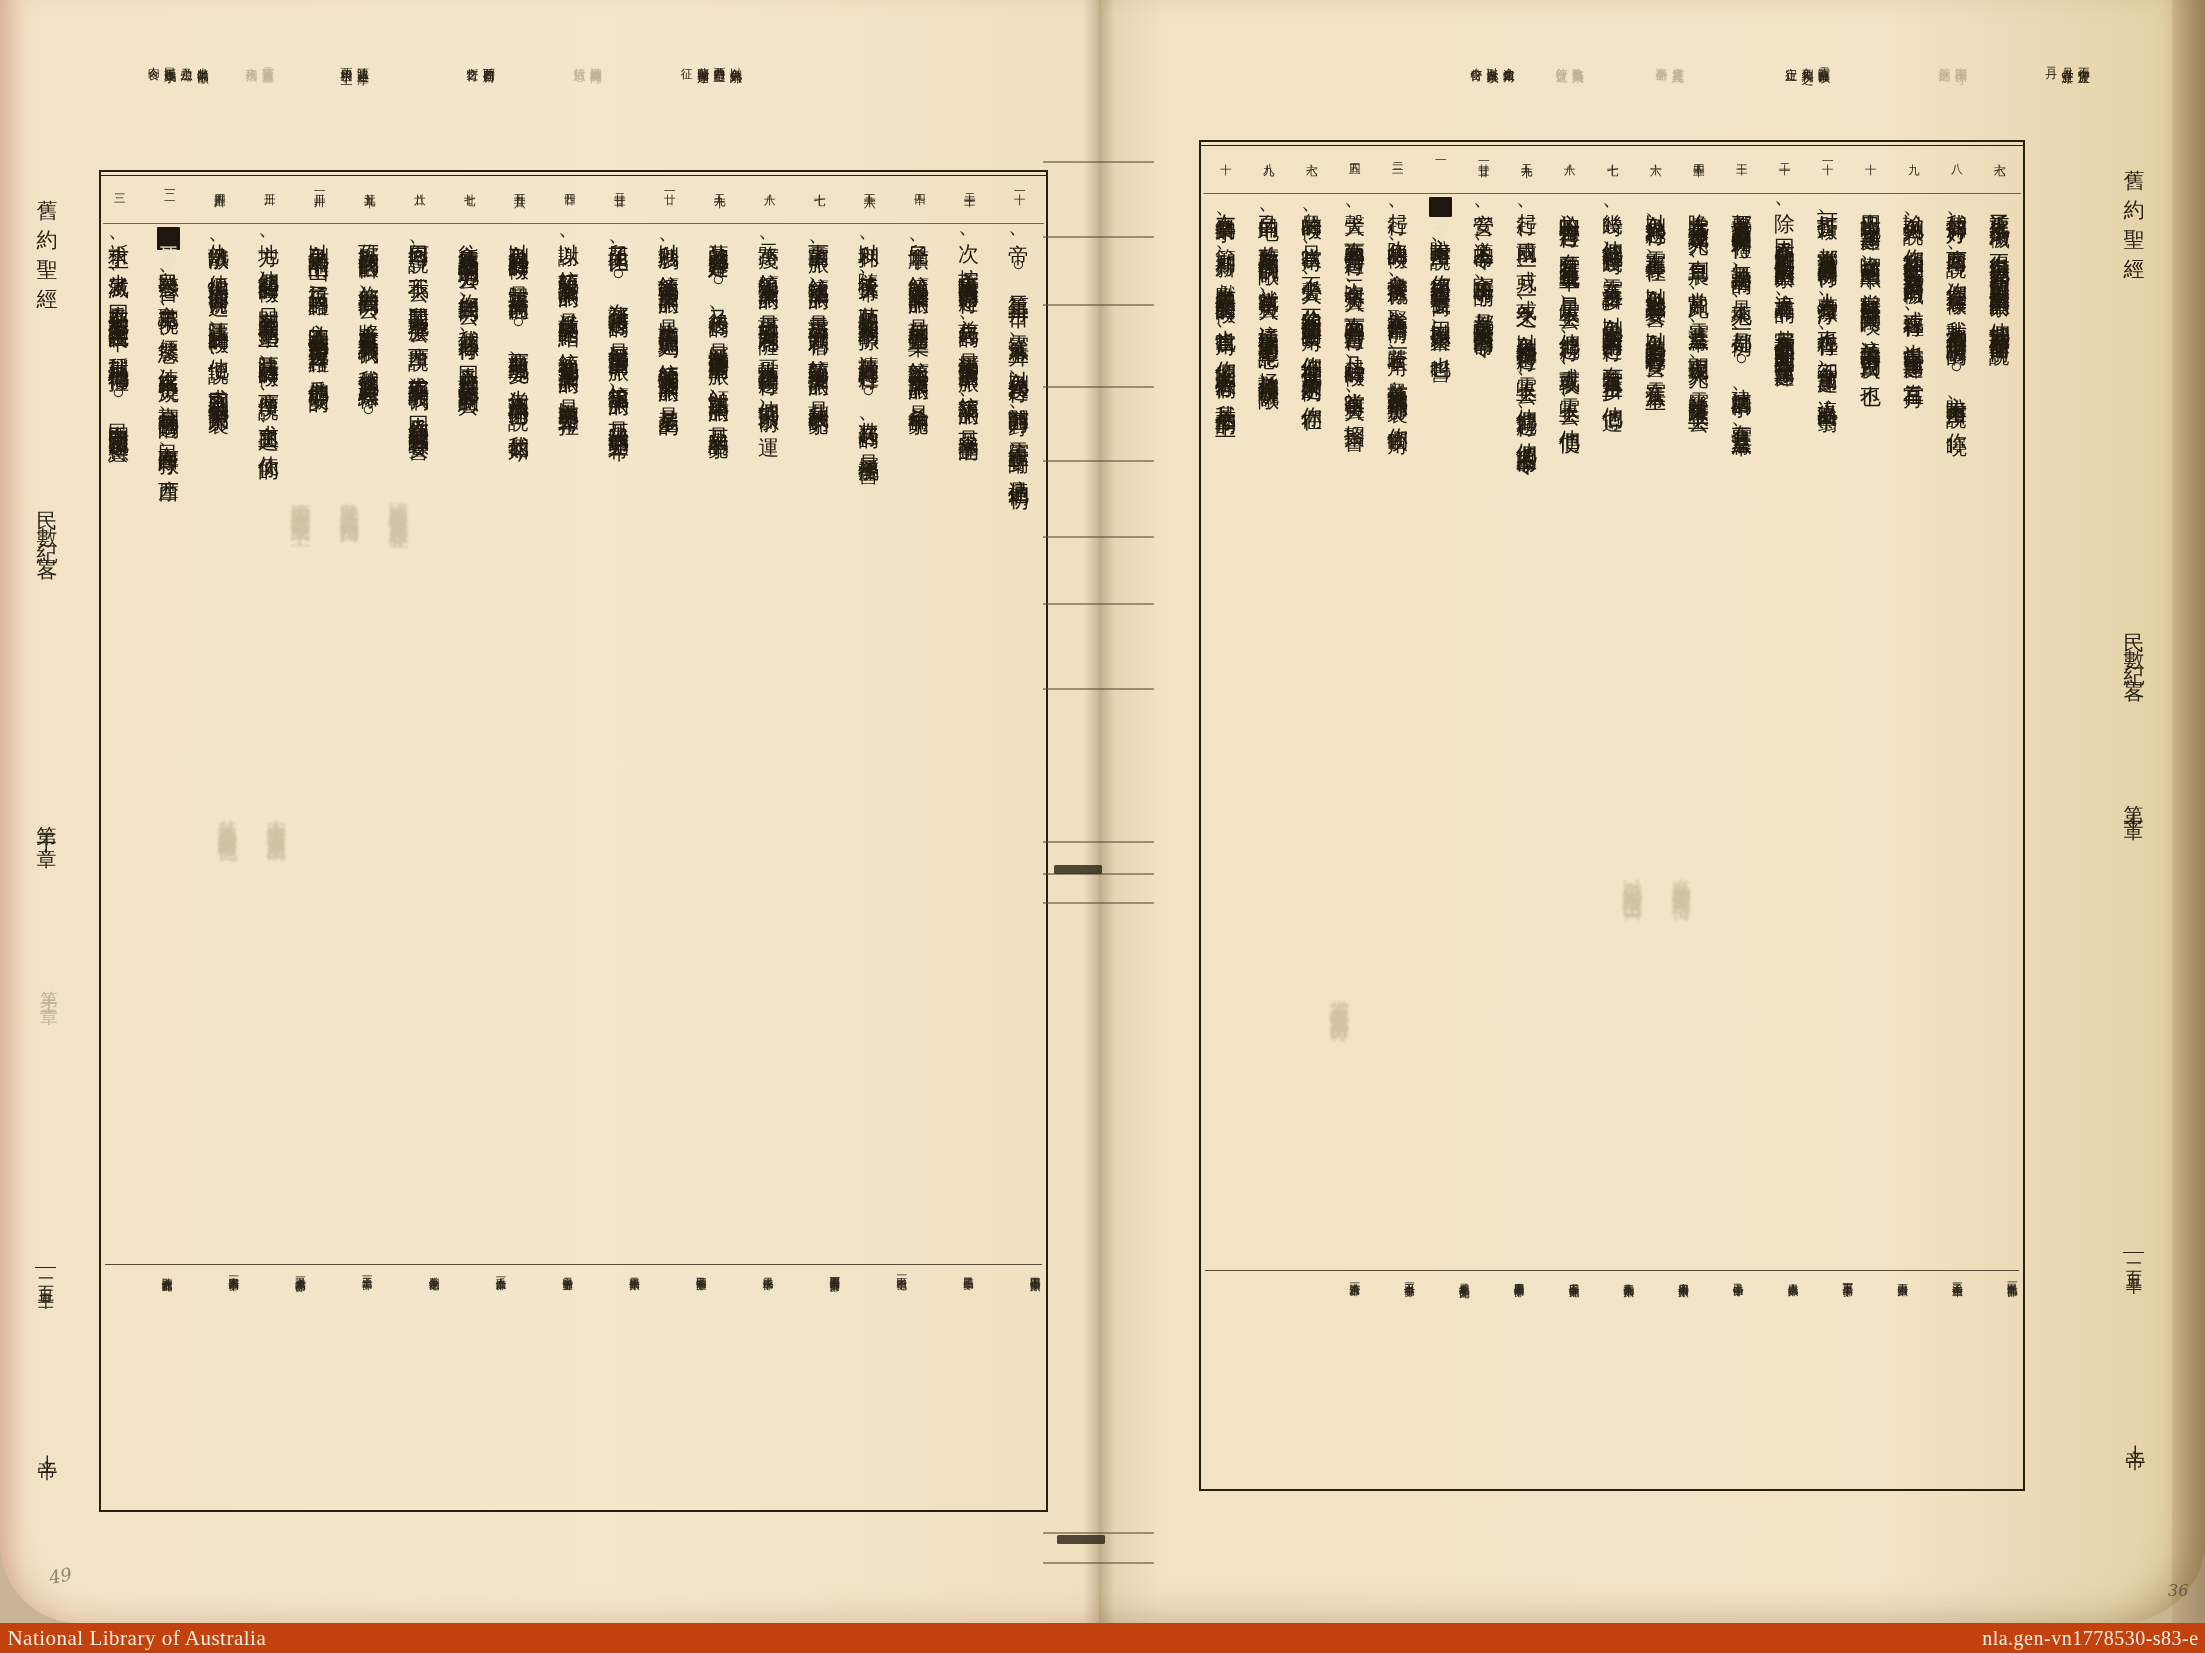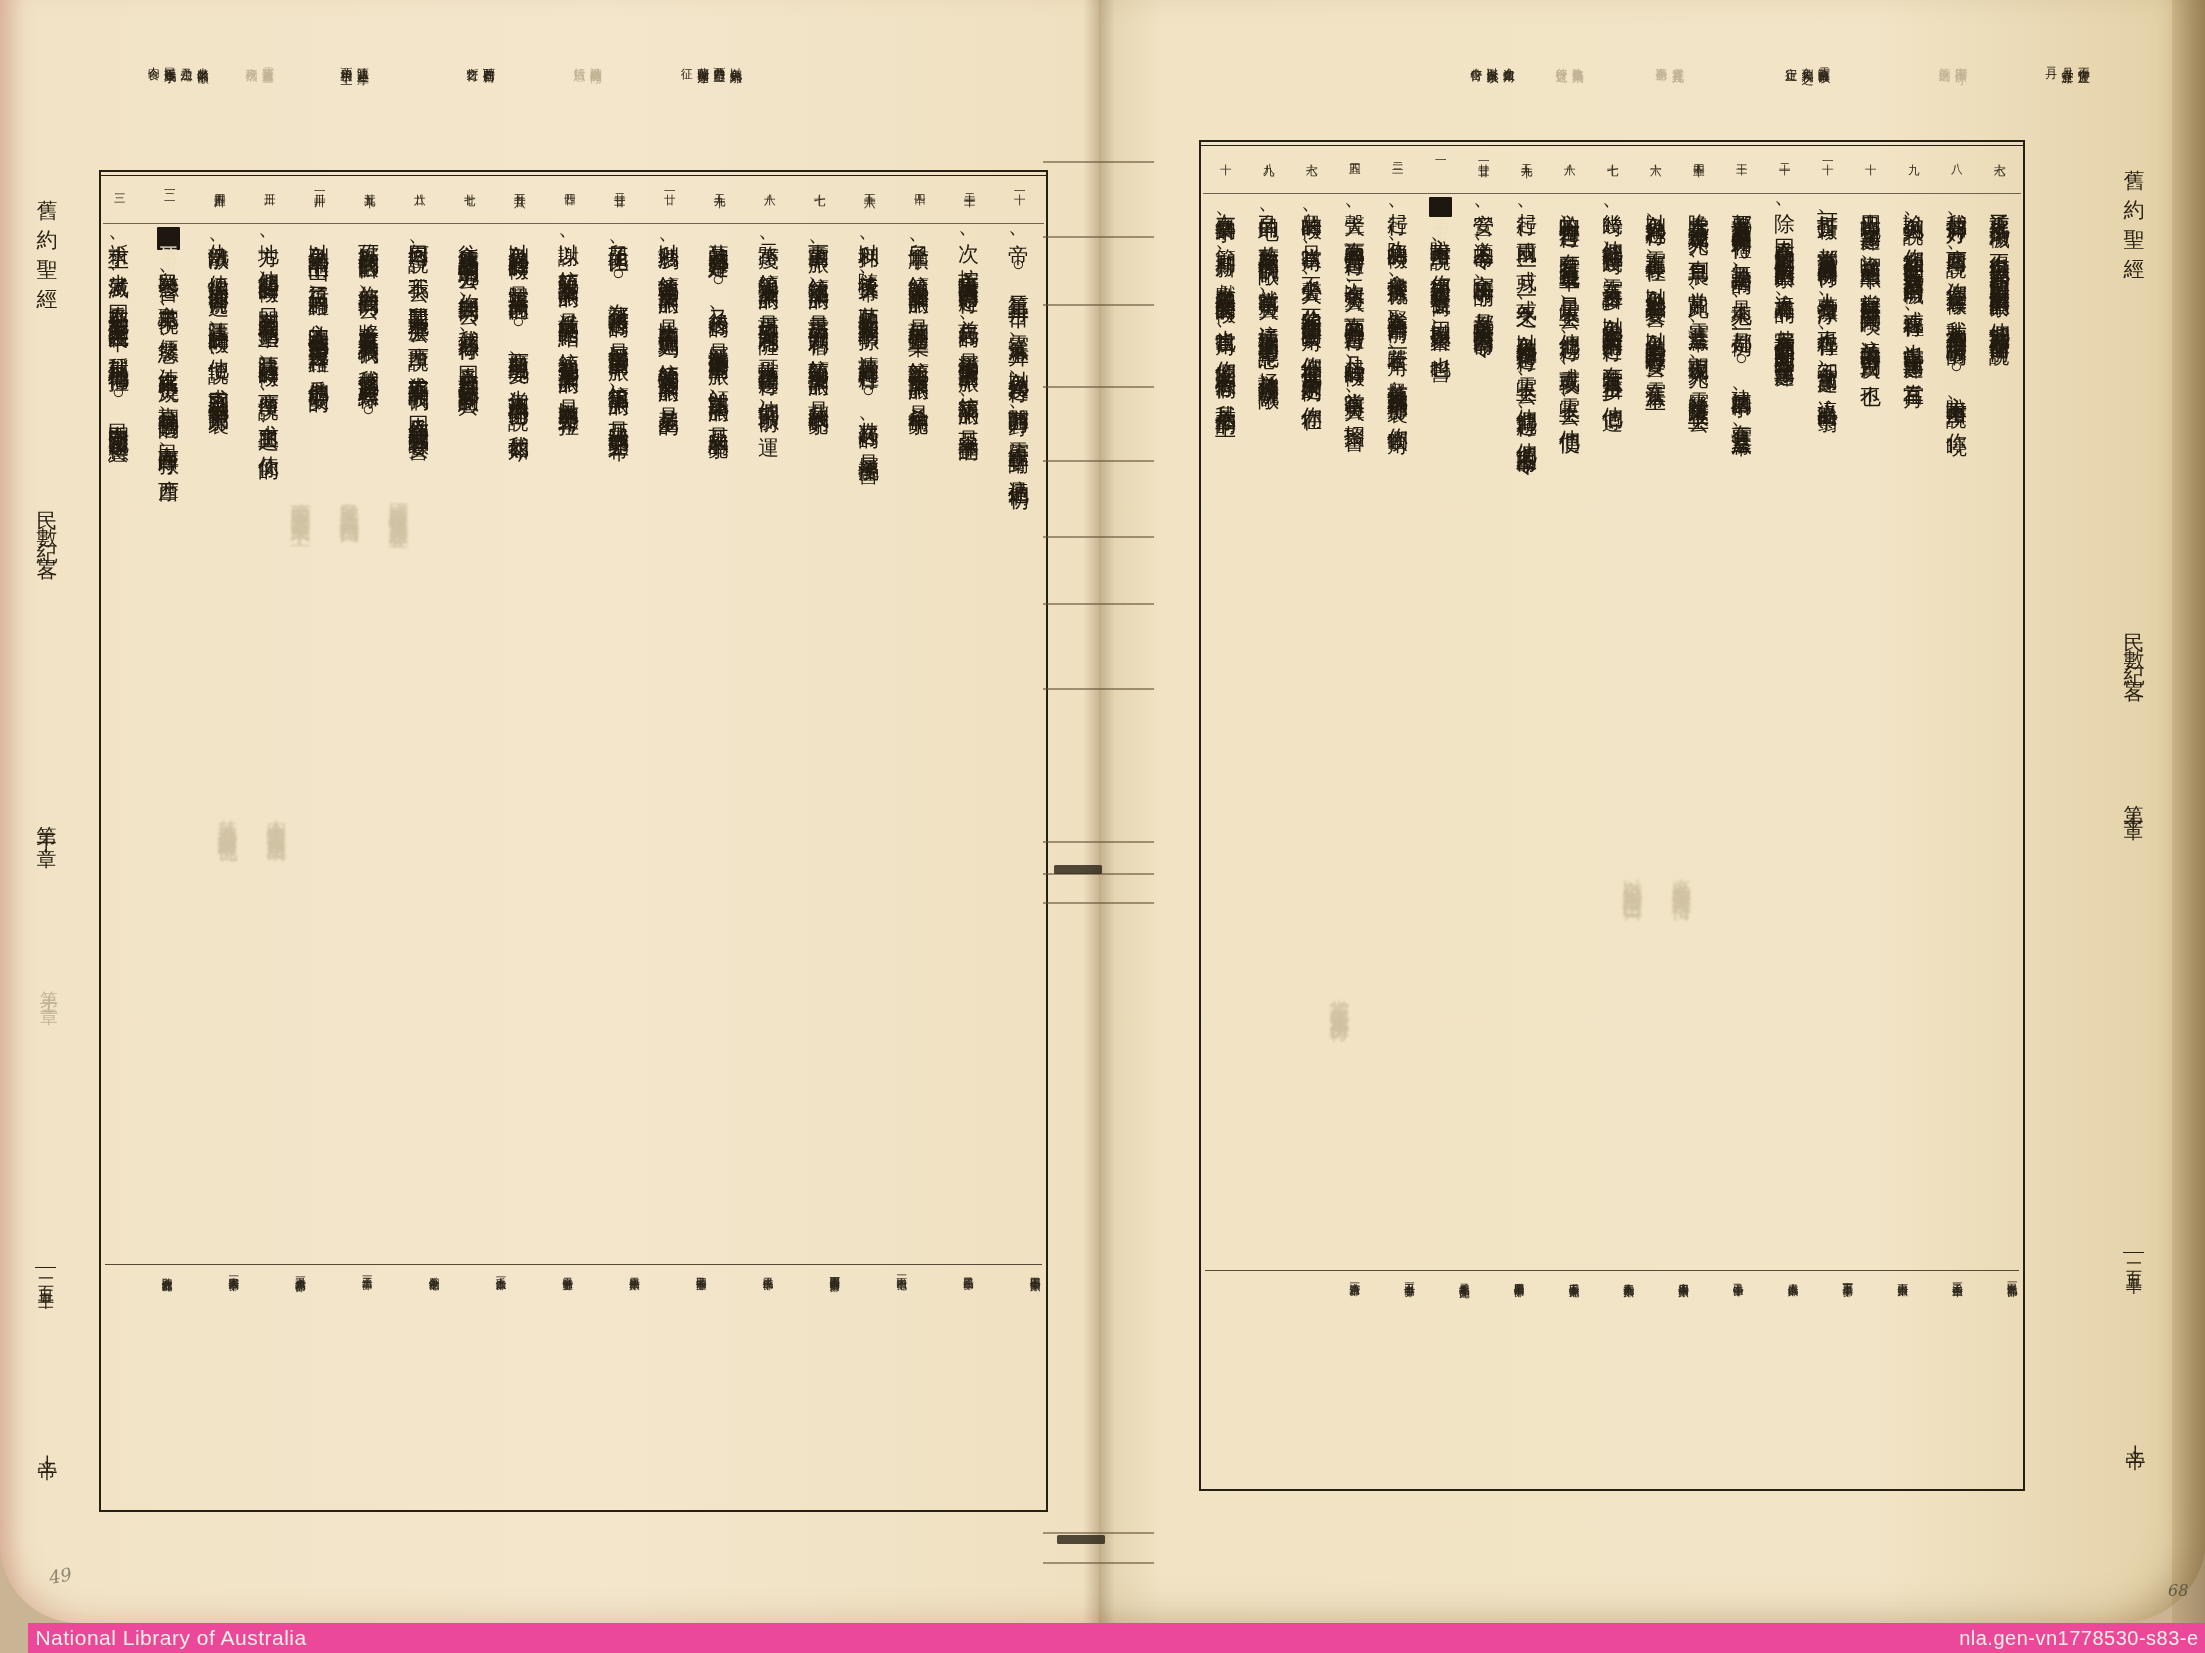--- a/index.html
+++ b/index.html
@@ -42,22 +42,22 @@
   .mt{position:absolute;writing-mode:vertical-rl;color:#2a2214;}
   .mt.book{font-size:21px;letter-spacing:30px;}
   .mt.sect{font-size:21px;letter-spacing:16px;}
   .mt.chap{font-size:20px;letter-spacing:7.4px;}
   .mt.ghostchap{font-size:18px;letter-spacing:5.3px;color:#c3b698;filter:blur(0.6px);}
   .mt.pnum{font-size:16px;letter-spacing:3.2px;border-top:1.6px solid #2a2214;padding-top:2.1px;}
   .mt.catch{font-size:20px;letter-spacing:5.3px;}
   
   .hand{position:absolute;font-family:"DejaVu Serif",serif;font-style:italic;color:#8d8671;}
   
-  #bar{position:absolute;left:0;right:0;bottom:0;height:31px;background:#ec4899;color:#f4efe4;
-       font-family:Liberation Sans, sans-serif;margin-left:28px;}
+  #bar{position:absolute;left:0;right:0;bottom:0;height:31px;background:#c2410c;color:#f4efe4;
+       font-family:Liberation Serif, serif;}
   #bar .lib{position:absolute;left:7.4px;top:3.2px;font-size:21px;letter-spacing:0.5px;}
   #bar .id{position:absolute;right:6.4px;top:4.2px;font-size:20px;letter-spacing:0.5px;}
 </style>
 </head>
 <body>
 
 <div id="shot">
 
   <div class="page" id="page-left">
     <div class="mt book" style="left:33px;top:183px">舊約聖經</div>
@@ -281,20 +281,20 @@
       <div class="stitch" style="top: 873px;"></div>
       <div class="stitch" style="top: 902px;"></div>
       <div class="stitch" style="top: 1532px;"></div>
       <div class="stitch" style="top: 1562px;"></div>
       <div class="knot" style="top: 865px; left: -29px;"></div>
       <div class="knot" style="top: 1535px; left: -26.5px;"></div>
     </div>
   <div class="edge-right"></div>
 
   <div class="hand" style="left:49px;top:1565px;font-size:18px;transform:rotate(-10deg)">49</div>
-  <div class="hand" style="left:2168px;top:1581px;font-size:16px;color:#5f5a48">68</div>
+  <div class="hand" style="left:2168px;top:1581px;font-size:16px;color:#5f5a48">36</div>
 
   <div id="bar">
     <span class="lib">National Library of Australia</span>
     <span class="id">nla.gen-vn1778530-s83-e</span>
   </div>
 </div>
 
 
 </body></html>

